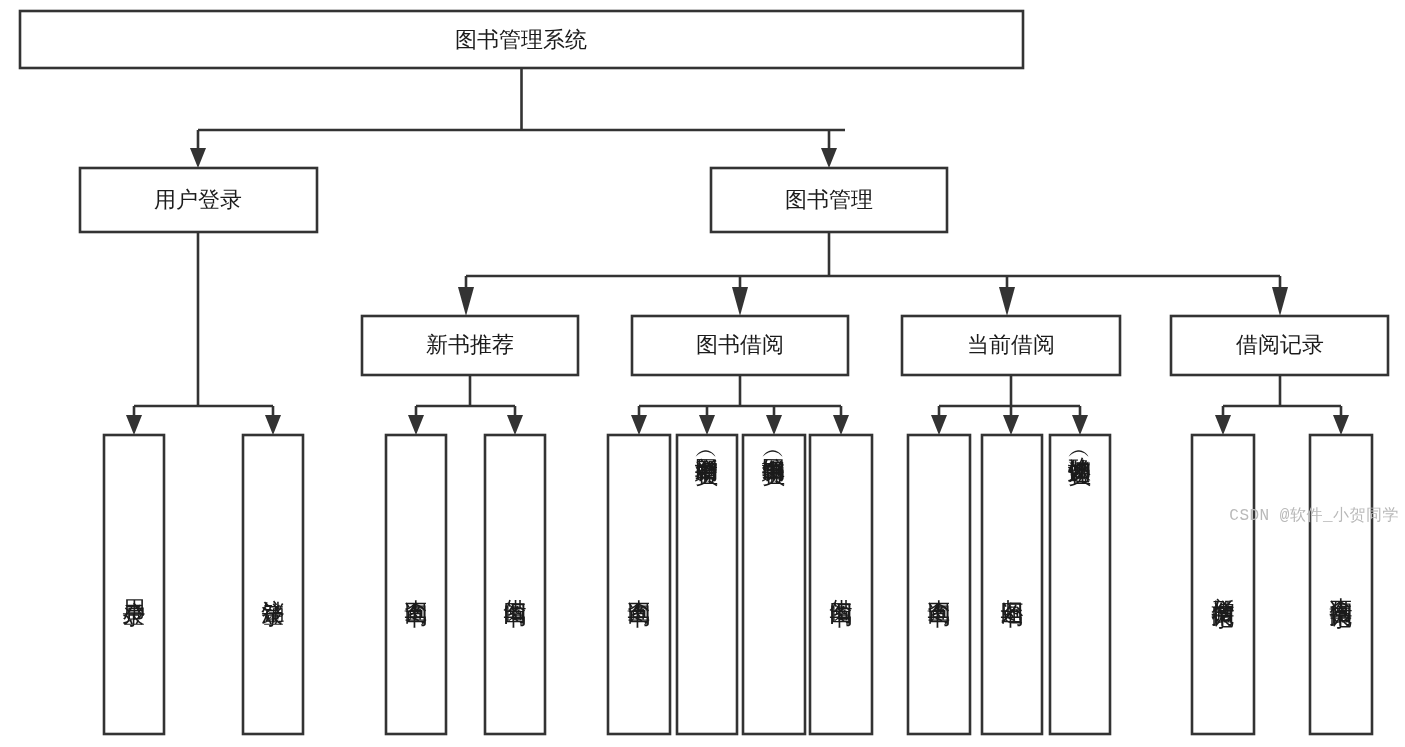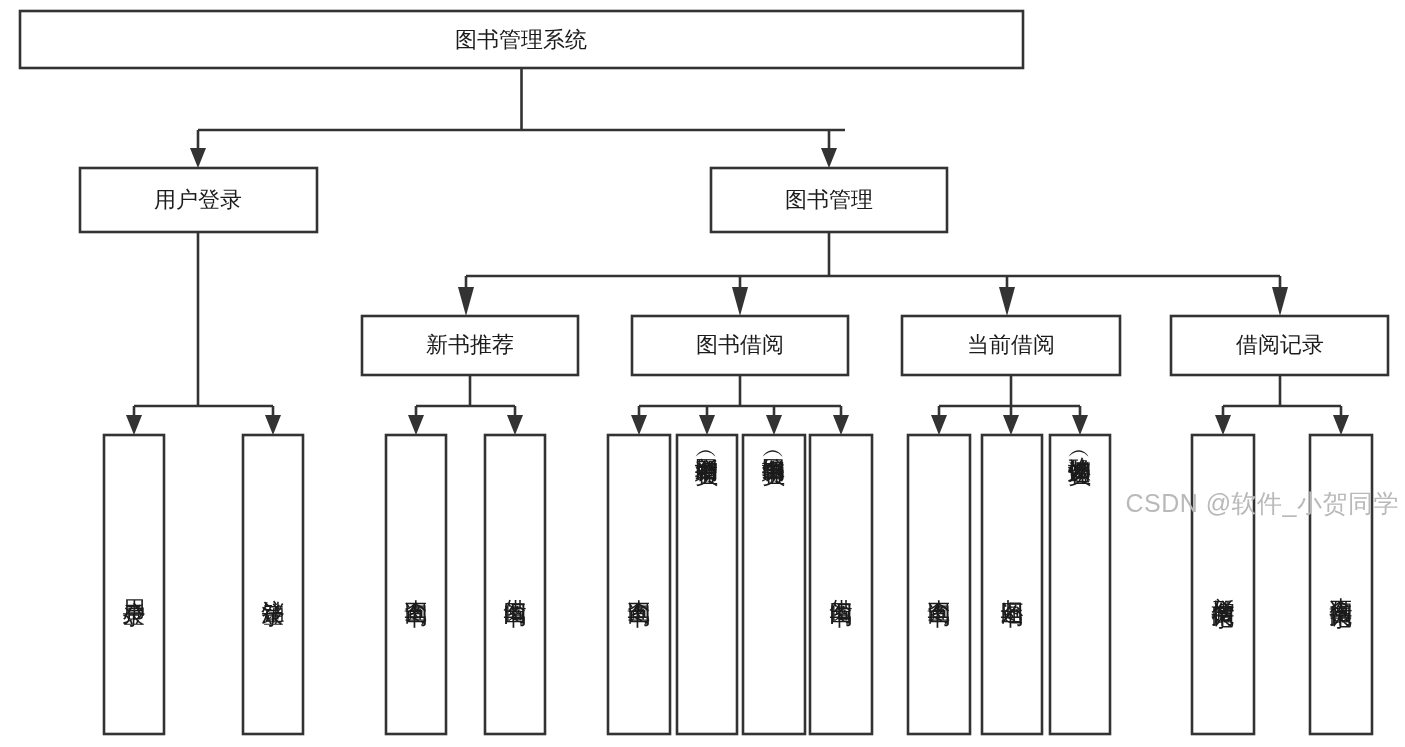--- a/index.html
+++ b/index.html
@@ -44,23 +44,23 @@
   .node-label-h {
     font-family: "Liberation Sans", "DejaVu Sans", sans-serif;
     font-size: 22px;
     fill: #1b1b1b;
     text-anchor: middle;
     dominant-baseline: middle;
   }
   .watermark {
     position: absolute;
     right: 6px;
-    bottom: 12px;
-    font-family: Liberation Sans, sans-serif;
-    font-size: 25px;
+    bottom: 6px;
+    font-family: Liberation Mono, monospace;
+    font-size: 16px;
     color: #b9b9b9;
     white-space: nowrap;
     letter-spacing: 0.5px;
   }
 </style>
 </head>
 <body>
 
 <div id="diagram-root">
   <svg class="flow" viewBox="0 0 1405 747" xmlns="http://www.w3.org/2000/svg">

